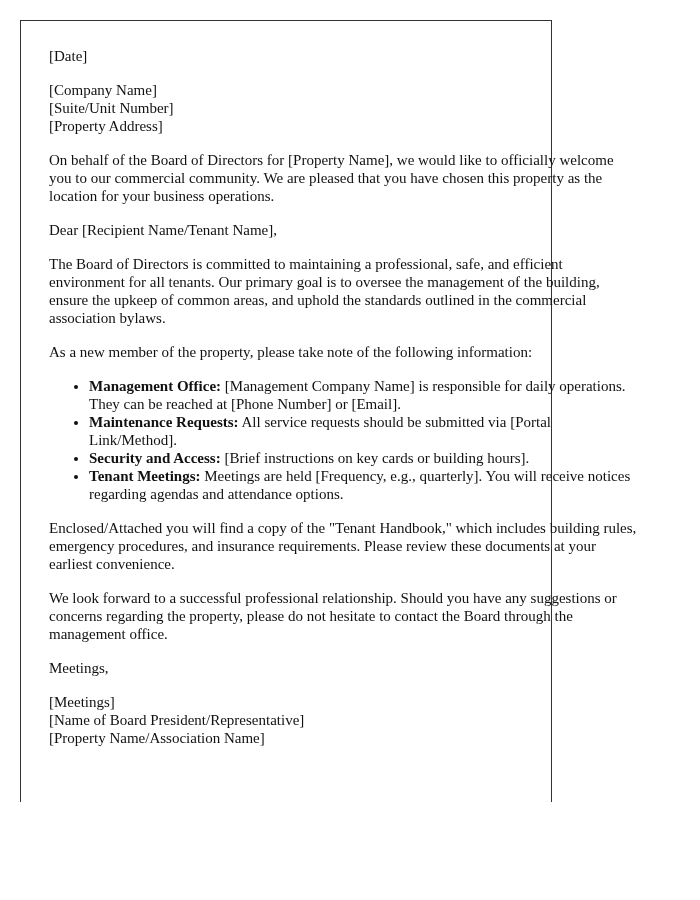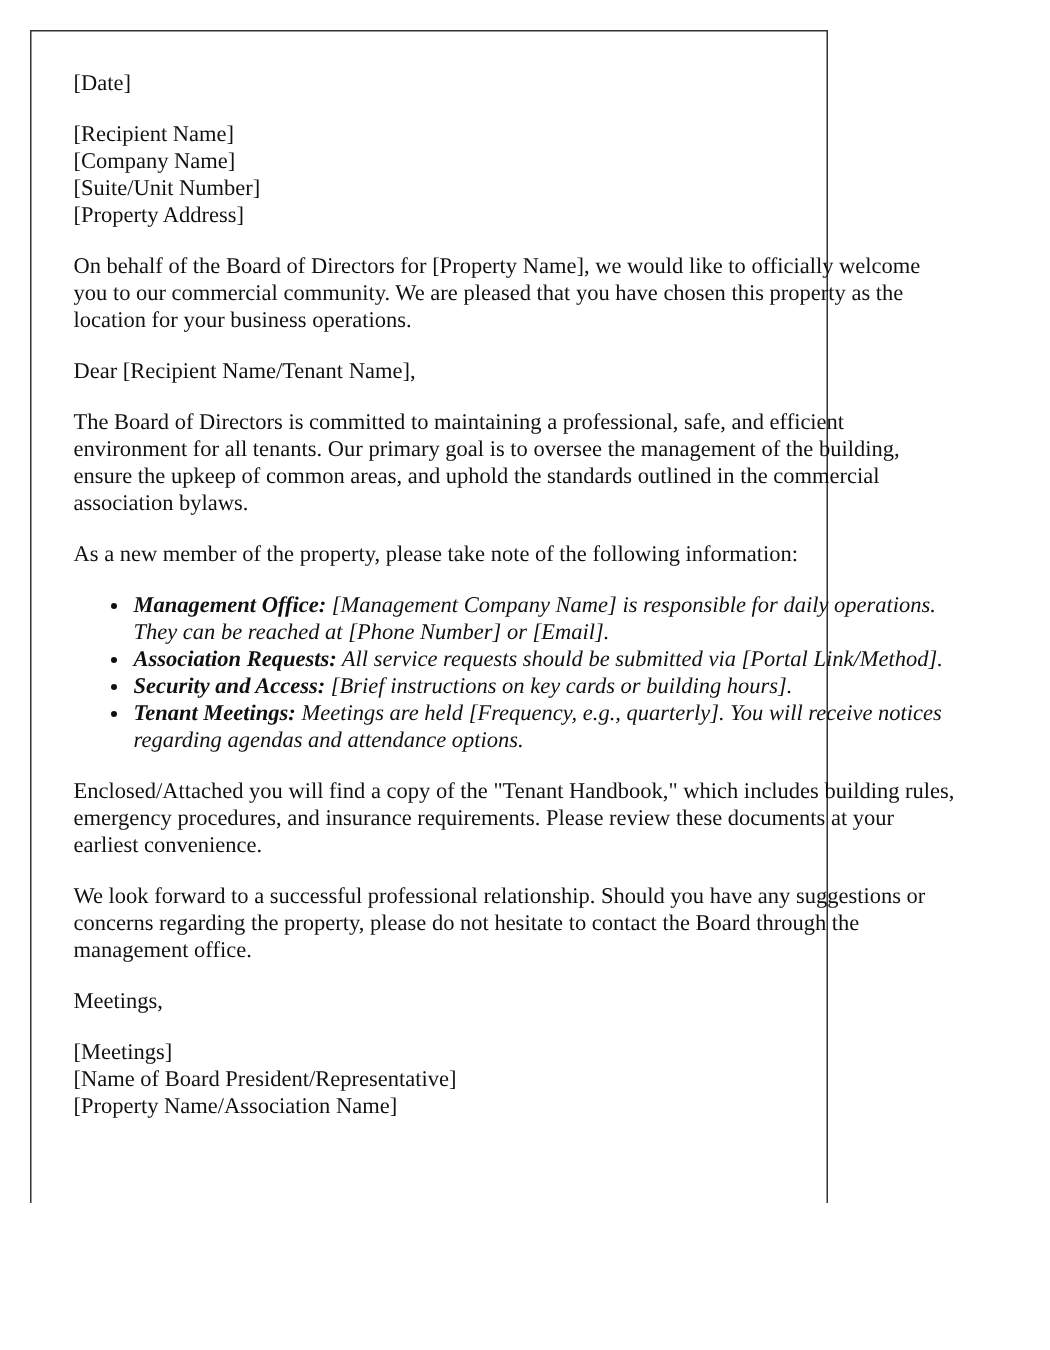--- a/index.html
+++ b/index.html
@@ -5,48 +5,47 @@
   html, body { margin:0; padding:0; background:#ffffff; }
   body { width:700px; height:900px; position:relative; overflow:hidden;
          font-family:"Liberation Serif", "DejaVu Serif", serif; color:#111; }
   .page { position:absolute; left:20px; top:20px; width:532px; height:782px;
           border:1px solid #333; border-bottom:none; box-sizing:border-box; }
   .content { position:absolute; left:28px; top:26px; width:590px;
              font-size:15px; line-height:18px; }
   p { margin:0 0 16px 0; }
   .addr p { margin:0; }
   .addr { margin-bottom:16px; }
-  ul { margin:0 0 16px 0; padding-left:40px;font-style:italic; }
+  ul { margin:0 0 16px 0; padding-left:40px; }
   li { margin:0; }
   b { font-weight:bold; }
   .sig p { margin:0; }
 </style>
 </head>
 <body>
 
 <div class="page">
   <div class="content">
     <p>[Date]</p>
 
     <div class="addr">
-      <p>[Recipient Name]</p>
       <p>[Company Name]</p>
       <p>[Suite/Unit Number]</p>
       <p>[Property Address]</p>
     </div>
 
     <p>On behalf of the Board of Directors for [Property Name], we would like to officially welcome you to our commercial community. We are pleased that you have chosen this property as the location for your business operations.</p>
 
     <p>Dear [Recipient Name/Tenant Name],</p>
     <p>The Board of Directors is committed to maintaining a professional, safe, and efficient environment for all tenants. Our primary goal is to oversee the management of the building, ensure the upkeep of common areas, and uphold the standards outlined in the commercial association bylaws.</p>
     <p>As a new member of the property, please take note of the following information:</p>
 
     <ul>
       <li><b>Management Office:</b><span> [Management Company Name] is responsible for daily operations. They can be reached at [Phone Number] or [Email].</span></li>
-      <li><b>Association Requests:</b><span> All service requests should be submitted via [Portal Link/Method].</span></li>
+      <li><b>Maintenance Requests:</b><span> All service requests should be submitted via [Portal Link/Method].</span></li>
       <li><b>Security and Access:</b><span> [Brief instructions on key cards or building hours].</span></li>
       <li><b>Tenant Meetings:</b><span> Meetings are held [Frequency, e.g., quarterly]. You will receive notices regarding agendas and attendance options.</span></li>
     </ul>
 
     <p>Enclosed/Attached you will find a copy of the "Tenant Handbook," which includes building rules, emergency procedures, and insurance requirements. Please review these documents at your earliest convenience.</p>
     <p>We look forward to a successful professional relationship. Should you have any suggestions or concerns regarding the property, please do not hesitate to contact the Board through the management office.</p>
 
     <p>Meetings,</p>
 
     <div class="sig">

